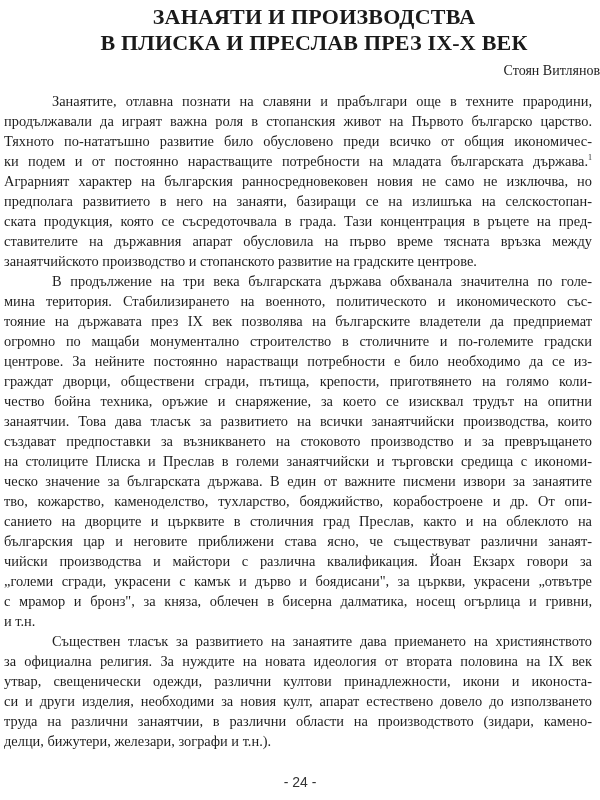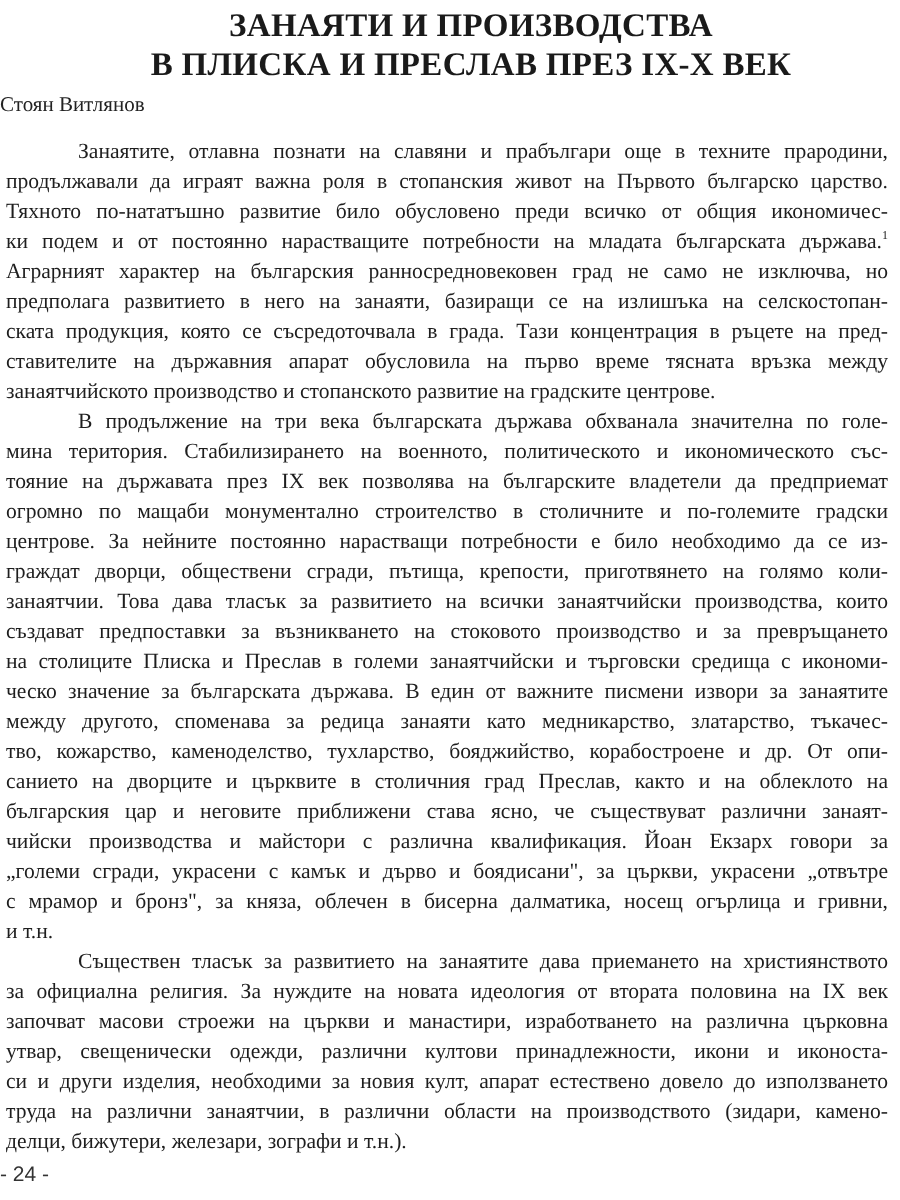--- a/index.html
+++ b/index.html
@@ -12,76 +12,75 @@
   .page { position: absolute; left: 0; top: 0; width: 600px; height: 800px; }
   .title {
     position: absolute; left: 0; width: 600px; text-align: center;
     font-weight: bold; font-size: 22px; line-height: 26px; letter-spacing: 0.2px;
     color: #1a1a1a;
     margin-left: 14px;
   }
   .title.l1 { top: 4px; }
   .title.l2 { top: 30px; }
   .author {
-    position: absolute; top: 63px; left: 0; width: 600px; text-align: left;
+    position: absolute; top: 63px; left: 0; width: 600px; text-align: right;
     font-size: 14px; color: #222;
   }
   .body-text {
     position: absolute; left: 4px; top: 91px; width: 588px;
     font-size: 14.4px; line-height: 20px; color: #1e1e1e;
   }
   .line {
     display: block; white-space: nowrap; text-align: justify; text-align-last: justify;
     height: 20px; overflow: hidden;
   }
   .line.last { text-align-last: left; }
   .line.indent { padding-left: 48px; }
   sup { font-size: 8px; line-height: 0; vertical-align: 6px; }
   .page-number {
-    position: absolute; top: 774px; left: 0; width: 600px; 
+    position: absolute; top: 774px; left: 0; width: 600px; text-align: center;
     font-family: "Liberation Sans", "DejaVu Sans", sans-serif; font-size: 14px; color: #333;
   }
 </style>
 </head>
 <body>
 
 <div class="page">
   <div class="title l1">ЗАНАЯТИ И ПРОИЗВОДСТВА</div>
   <div class="title l2">В ПЛИСКА И ПРЕСЛАВ ПРЕЗ IX-X ВЕК</div>
   <div class="author">Стоян Витлянов</div>
   <div class="body-text" id="body-text">
       <span class="line indent"><span>Занаятите, отлавна познати на славяни и прабългари още в техните прародини,</span></span>
       <span class="line"><span>продължавали да играят важна роля в стопанския живот на Първото българско царство.</span></span>
       <span class="line"><span>Тяхното по-нататъшно развитие било обусловено преди всичко от общия икономичес-</span></span>
       <span class="line"><span>ки подем и от постоянно нарастващите потребности на младата българската държава.</span><sup>1</sup></span>
-      <span class="line"><span>Аграрният характер на българския ранносредновековен град не само не изключва, но</span></span>
+      <span class="line"><span>Аграрният характер на българския ранносредновековен новия не само не изключва, но</span></span>
       <span class="line"><span>предполага развитието в него на занаяти, базиращи се на излишъка на селскостопан-</span></span>
       <span class="line"><span>ската продукция, която се съсредоточвала в града. Тази концентрация в ръцете на пред-</span></span>
       <span class="line"><span>ставителите на държавния апарат обусловила на първо време тясната връзка между</span></span>
       <span class="line last"><span>занаятчийското производство и стопанското развитие на градските центрове.</span></span>
       <span class="line indent"><span>В продължение на три века българската държава обхванала значителна по голе-</span></span>
       <span class="line"><span>мина територия. Стабилизирането на военното, политическото и икономическото със-</span></span>
       <span class="line"><span>тояние на държавата през IX век позволява на българските владетели да предприемат</span></span>
       <span class="line"><span>огромно по мащаби монументално строителство в столичните и по-големите градски</span></span>
       <span class="line"><span>центрове. За нейните постоянно нарастващи потребности е било необходимо да се из-</span></span>
       <span class="line"><span>граждат дворци, обществени сгради, пътища, крепости, приготвянето на голямо коли-</span></span>
+      <span class="line"><span>чество бойна техника, оръжие и снаряжение, за което се изисквал трудът на опитни</span></span>
       <span class="line"><span>занаятчии. Това дава тласък за развитието на всички занаятчийски производства, които</span></span>
       <span class="line"><span>създават предпоставки за възникването на стоковото производство и за превръщането</span></span>
       <span class="line"><span>на столиците Плиска и Преслав в големи занаятчийски и търговски средища с икономи-</span></span>
       <span class="line"><span>ческо значение за българската държава. В един от важните писмени извори за занаятите</span></span>
-      <span class="line"><span>между другото, споменава за редица занаяти като медникарство, златарство, тъкачес-</span></span>
       <span class="line"><span>тво, кожарство, каменоделство, тухларство, бояджийство, корабостроене и др. От опи-</span></span>
       <span class="line"><span>санието на дворците и църквите в столичния град Преслав, както и на облеклото на</span></span>
       <span class="line"><span>българския цар и неговите приближени става ясно, че съществуват различни занаят-</span></span>
       <span class="line"><span>чийски производства и  майстори с различна квалификация. Йоан Екзарх говори за</span></span>
       <span class="line"><span>„големи сгради, украсени с камък и дърво и боядисани", за църкви, украсени „отвътре</span></span>
       <span class="line"><span>с мрамор и бронз", за княза, облечен в бисерна далматика, носещ огърлица и гривни,</span></span>
       <span class="line last"><span>и т.н.</span></span>
       <span class="line indent"><span>Съществен тласък за развитието на занаятите дава приемането на християнството</span></span>
       <span class="line"><span>за официална религия.  За нуждите на новата идеология от втората половина на IX век</span></span>
-      <span class="line"><span>започват масови строежи на църкви и манастири, изработването на различна църковна</span></span>
       <span class="line"><span>утвар, свещенически одежди, различни култови принадлежности,  икони и иконоста-</span></span>
       <span class="line"><span>си и други изделия, необходими за новия култ, апарат естествено довело до използването</span></span>
       <span class="line"><span>труда на различни занаятчии, в различни области на производството (зидари, камено-</span></span>
       <span class="line last"><span>делци, бижутери, железари, зографи и т.н.).</span></span>
     </div>
   <div class="page-number">- 24 -</div>
 </div>
 
 </body></html>

